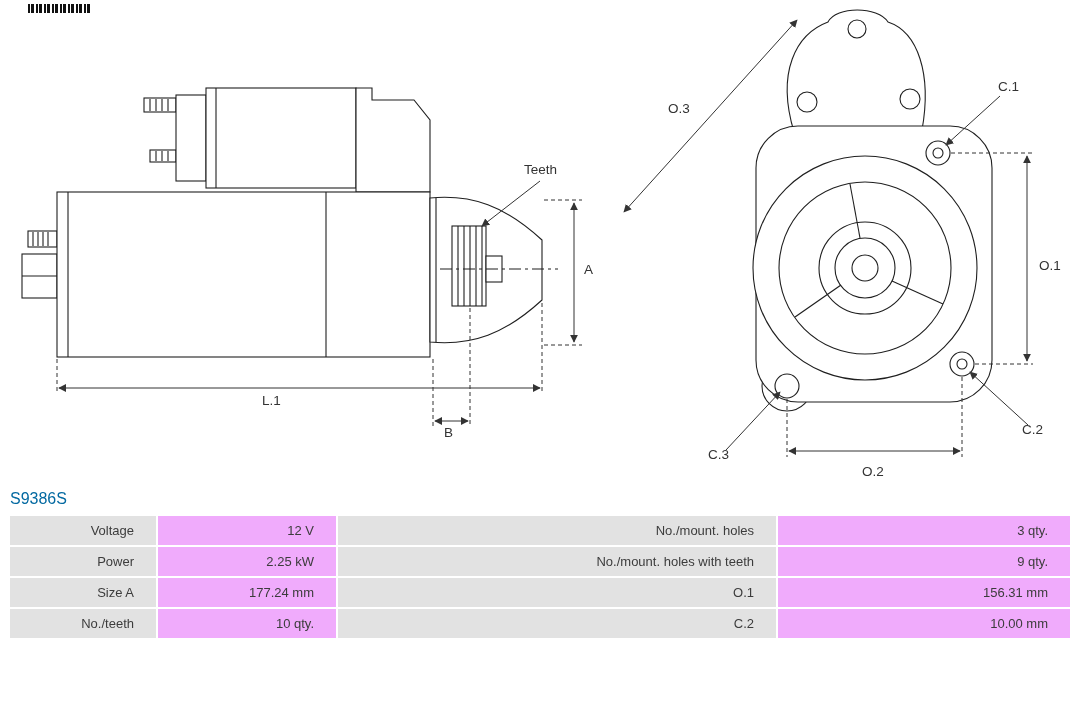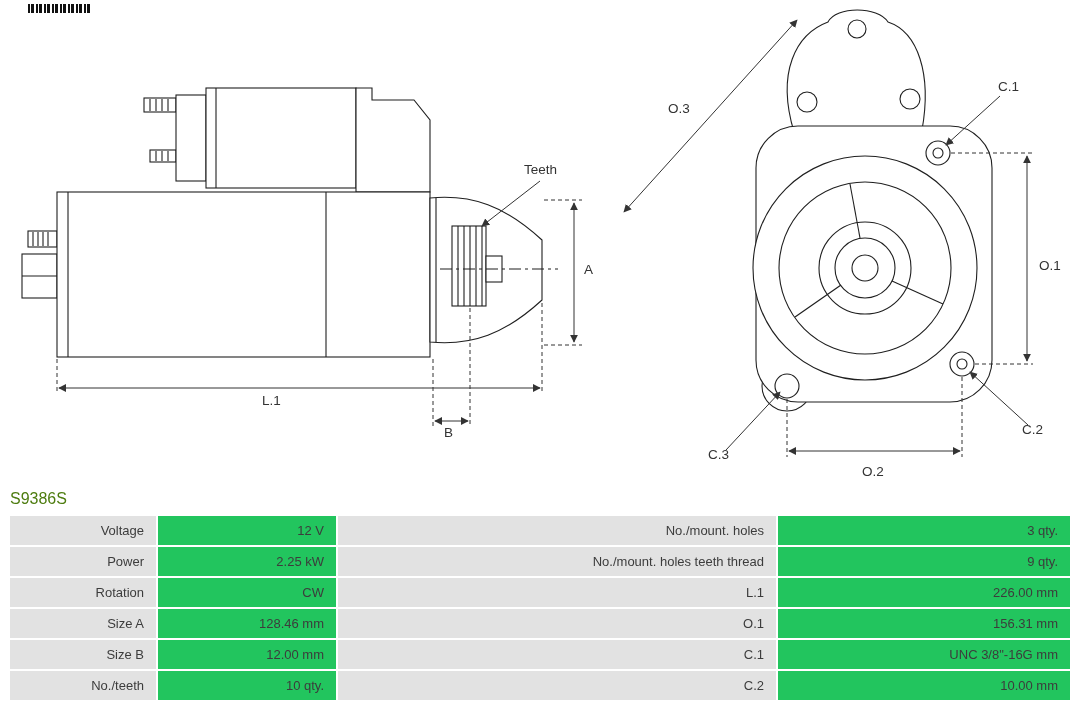--- a/index.html
+++ b/index.html
@@ -7,30 +7,30 @@
     width:1080px;height:720px;position:relative;background:#ffffff;
     font-family:"Liberation Sans",sans-serif;color:#3c3c3c;overflow:hidden;
   }
   .barcode{
     position:absolute;left:28px;top:4px;width:64px;height:9px;
     background:repeating-linear-gradient(90deg,#111 0 2px,#fff 2px 3px,#111 3px 6px,#fff 6px 8px);
   }
   .drawing{position:absolute;top:0;left:0;}
   svg text{font-family:"Liberation Sans",sans-serif;font-size:13.5px;fill:#333;}
   .part-number{
-    position:absolute;left:10px;top:489px;font-size:16px;line-height:20px;color:#4d7c0f;
+    position:absolute;left:10px;top:489px;font-size:16px;line-height:20px;color:#0369a1;
     text-decoration:none;cursor:pointer;
   }
   table.spec{
     position:absolute;left:8px;top:514px;width:1064px;
     border-collapse:separate;border-spacing:2px;font-size:13px;table-layout:fixed;
   }
-  table.spec td{height:29px;padding:0 12px;text-align:right;vertical-align:middle;overflow:hidden;white-space:nowrap;}
+  table.spec td{height:29px;padding:0 22px;text-align:right;vertical-align:middle;overflow:hidden;white-space:nowrap;}
   td.lbl{background:#e2e2e2;}
-  td.val{background:#22c55e;}
+  td.val{background:#f0abfc;}
   col.c1{width:146px;}
   col.c2{width:178px;}
   col.c3{width:438px;}
   col.c4{width:auto;}
 </style>
 </head>
 <body>
 
 <div class="barcode"></div>
 
@@ -194,40 +194,28 @@
   <tbody>
     <tr>
       <td class="lbl">Voltage</td>
       <td class="val">12 V</td>
       <td class="lbl">No./mount. holes</td>
       <td class="val">3 qty.</td>
     </tr>
     <tr>
       <td class="lbl">Power</td>
       <td class="val">2.25 kW</td>
-      <td class="lbl">No./mount. holes teeth thread</td>
+      <td class="lbl">No./mount. holes with teeth</td>
       <td class="val">9 qty.</td>
     </tr>
     <tr>
-      <td class="lbl">Rotation</td>
-      <td class="val">CW</td>
-      <td class="lbl">L.1</td>
-      <td class="val">226.00 mm</td>
-    </tr>
-    <tr>
       <td class="lbl">Size A</td>
-      <td class="val">128.46 mm</td>
+      <td class="val">177.24 mm</td>
       <td class="lbl">O.1</td>
       <td class="val">156.31 mm</td>
-    </tr>
-    <tr>
-      <td class="lbl">Size B</td>
-      <td class="val">12.00 mm</td>
-      <td class="lbl">C.1</td>
-      <td class="val">UNC 3/8"-16G mm</td>
     </tr>
     <tr>
       <td class="lbl">No./teeth</td>
       <td class="val">10 qty.</td>
       <td class="lbl">C.2</td>
       <td class="val">10.00 mm</td>
     </tr>
   </tbody>
 </table>
 

